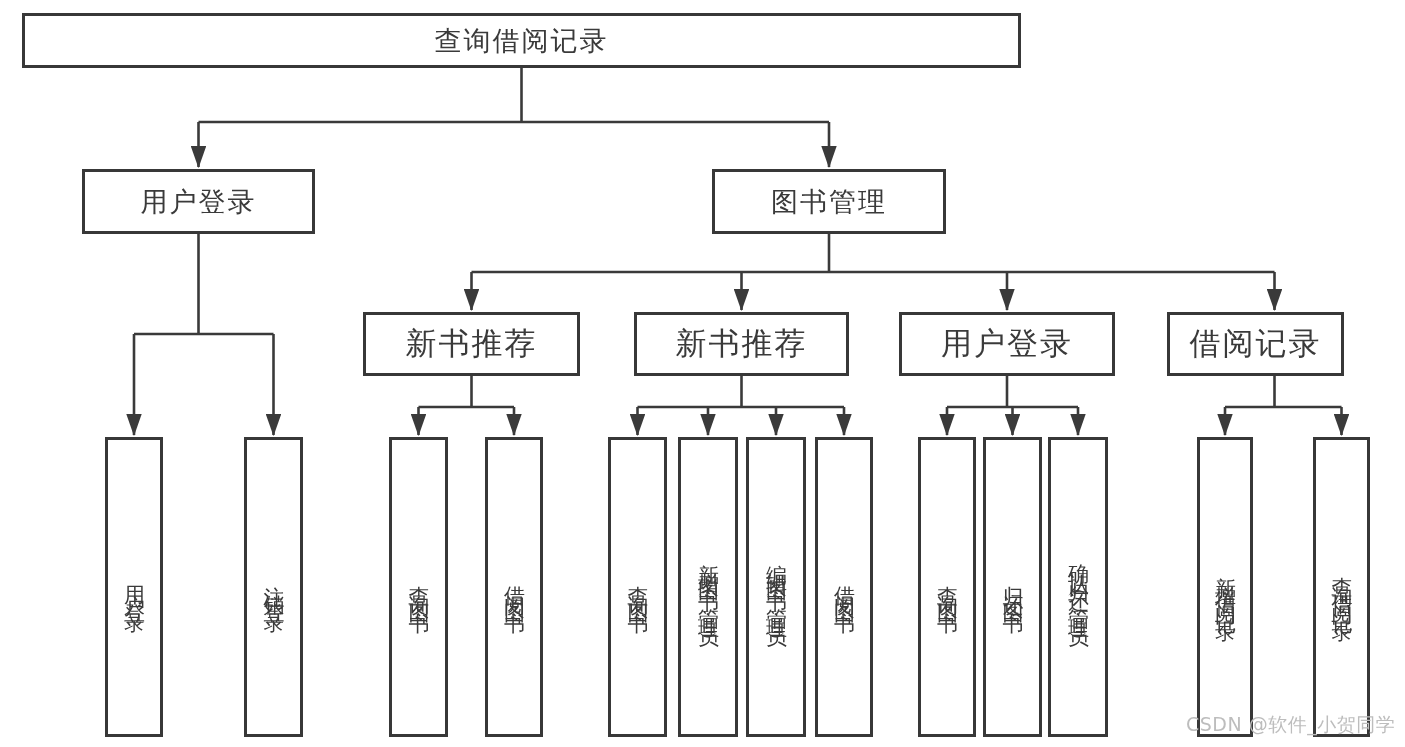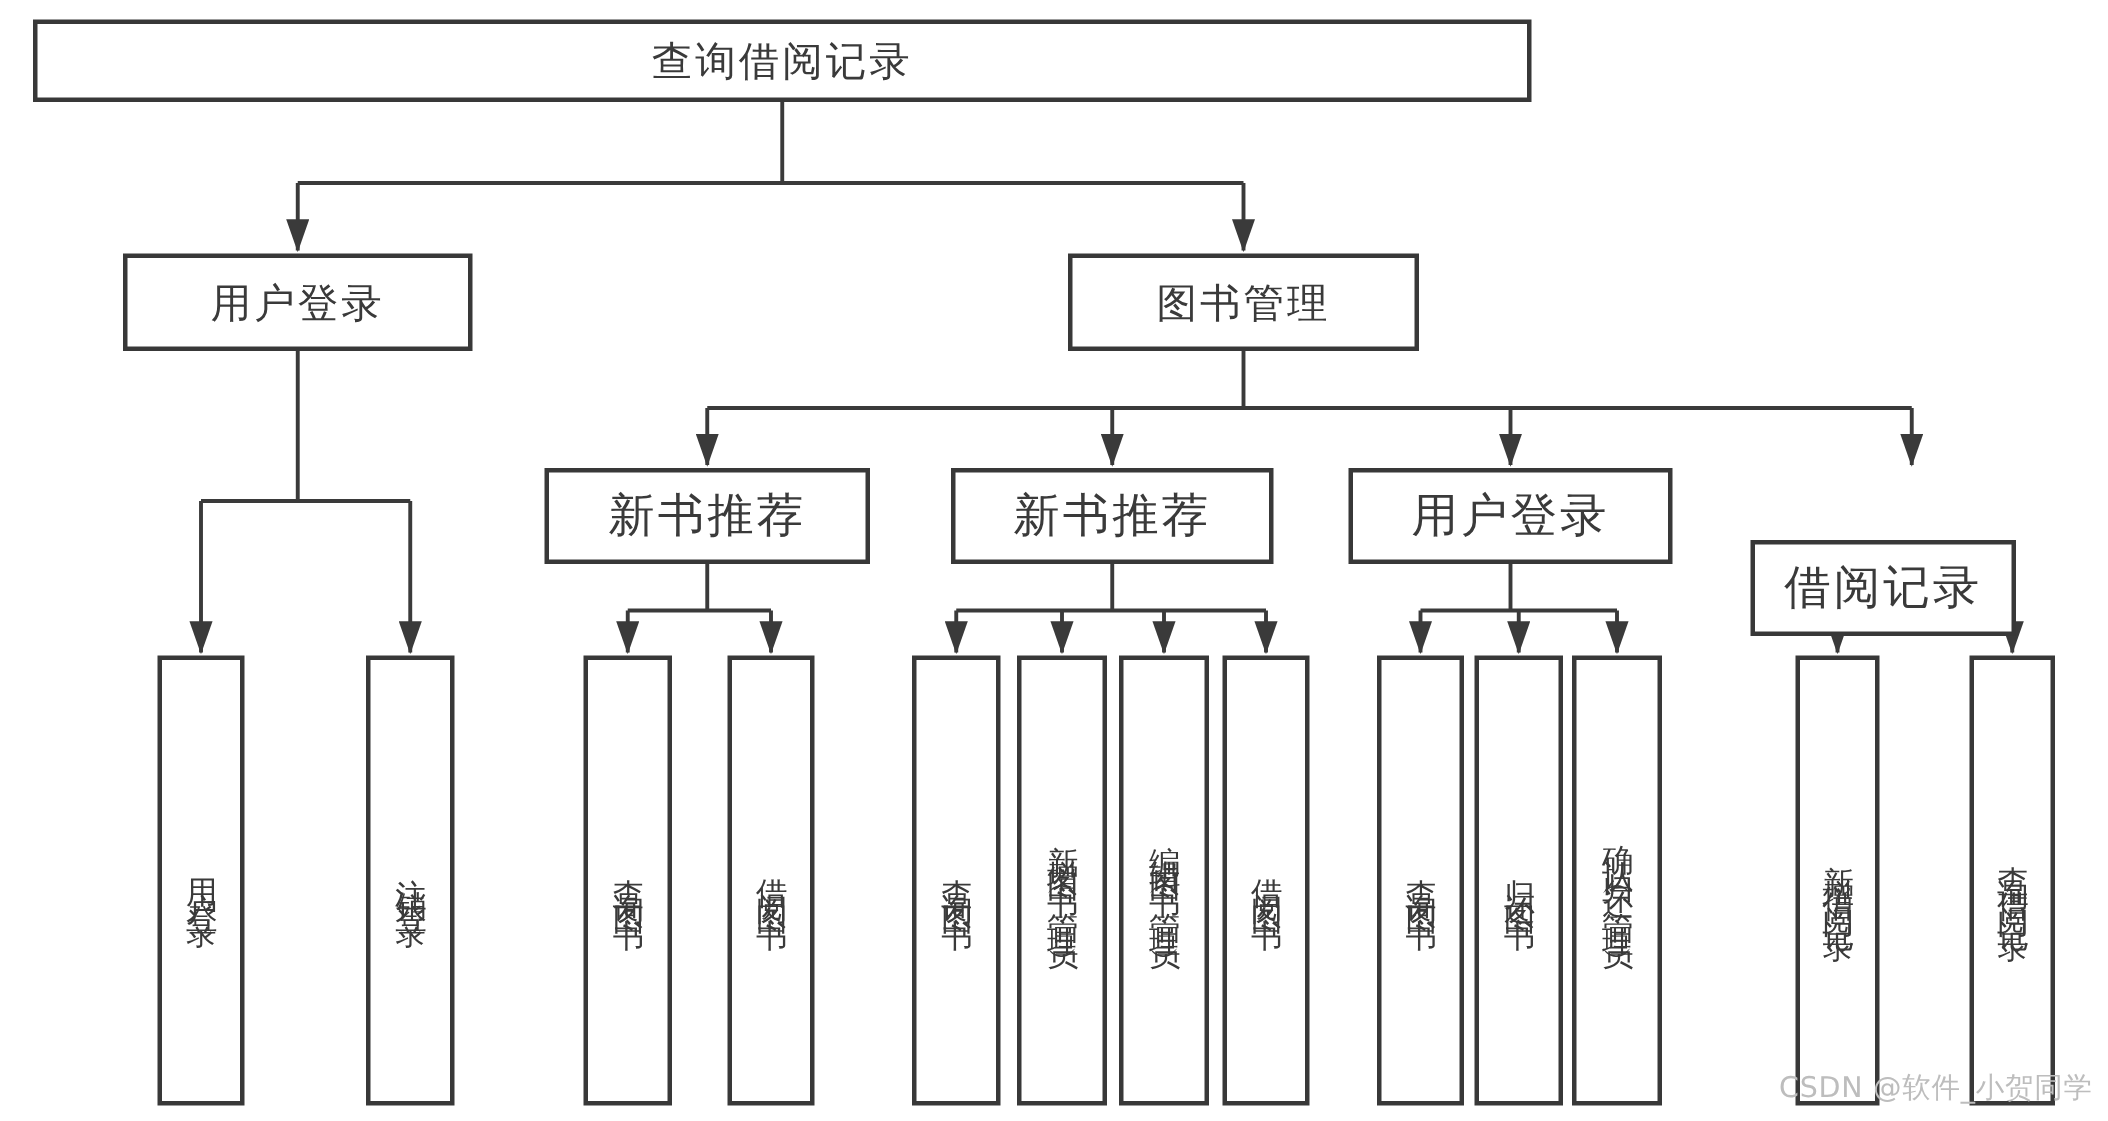--- a/index.html
+++ b/index.html
@@ -102,21 +102,21 @@
 
   <div class="node h-node lvl3" style="left:363px; top:312px; width:217px; height:64px;">
     <span>新书推荐</span>
   </div>
   <div class="node h-node lvl3" style="left:634px; top:312px; width:215px; height:64px;">
     <span>新书推荐</span>
   </div>
   <div class="node h-node lvl3" style="left:899px; top:312px; width:216px; height:64px;">
     <span>用户登录</span>
   </div>
-  <div class="node h-node lvl3" style="left:1167px; top:312px; width:177px; height:64px;margin-top:48px;">
+  <div class="node h-node lvl3" style="left:1167px; top:312px; width:177px; height:64px;">
     <span>借阅记录</span>
   </div>
 
   <div class="node leaf" style="left:105px; top:437px; width:58px; height:300px;">
     <span class="vtext">用户登录</span>
   </div>
   <div class="node leaf" style="left:244px; top:437px; width:59px; height:300px;">
     <span class="vtext">注销登录</span>
   </div>
 

